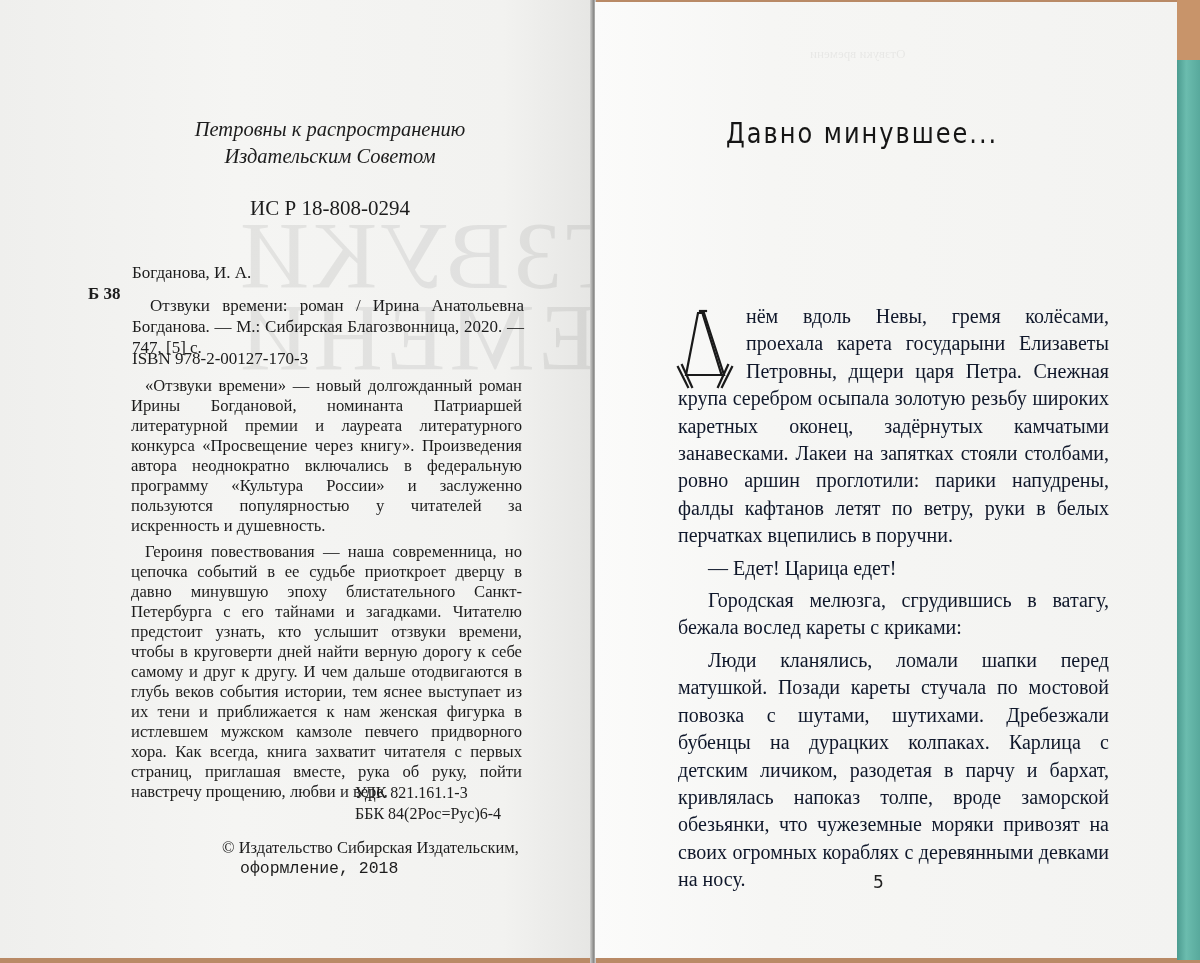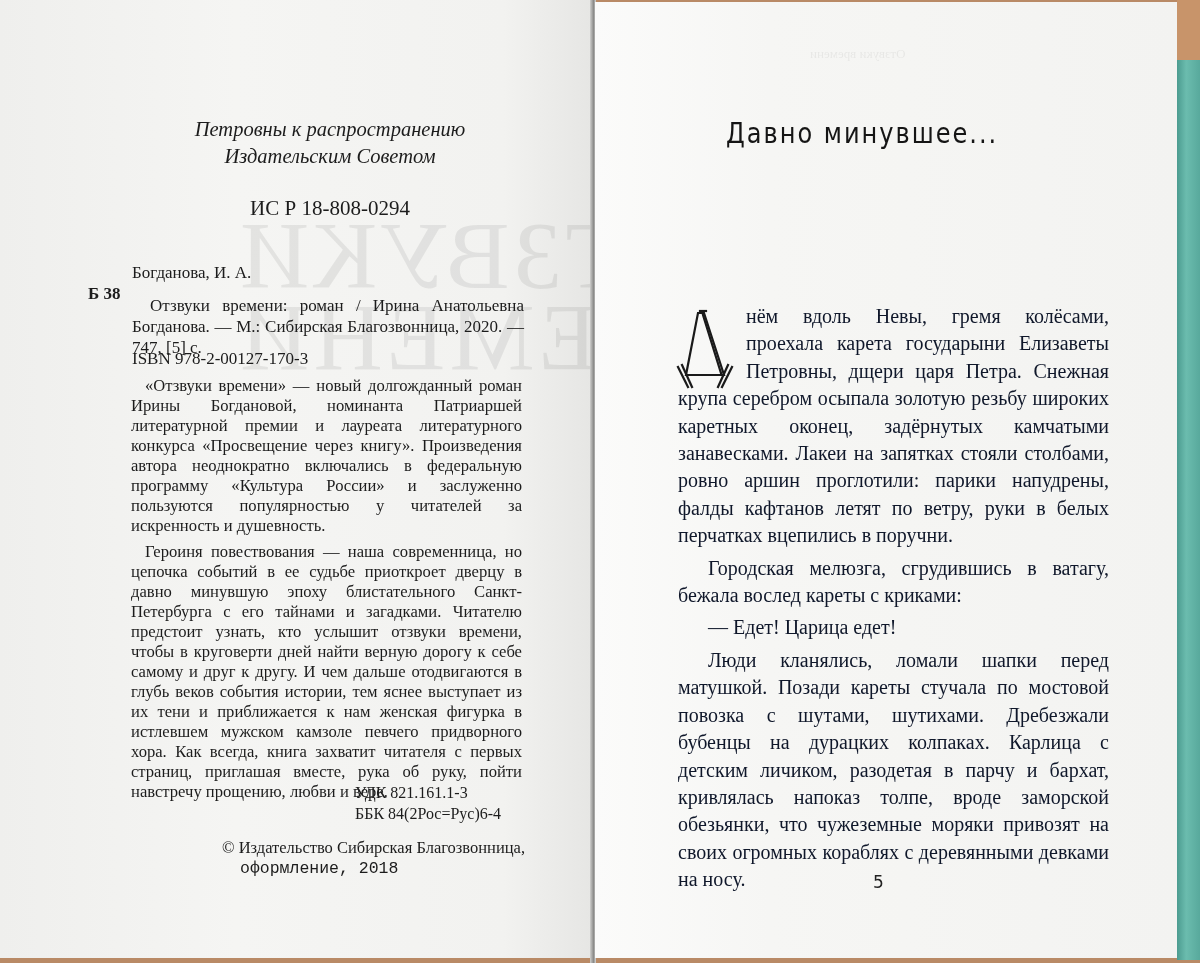--- a/index.html
+++ b/index.html
@@ -116,21 +116,21 @@
       <p>«Отзвуки времени» — новый долгожданный роман Ирины Богдановой, номинанта Патриаршей литературной премии и лауреата литературного конкурса «Просвещение через книгу». Произведения автора неоднократно включались в федеральную программу «Культура России» и заслуженно пользуются популярностью у читателей за искренность и душевность.</p>
       <p>Героиня повествования — наша современница, но цепочка событий в ее судьбе приоткроет дверцу в давно минувшую эпоху блистательного Санкт-Петербурга с его тайнами и загадками. Читателю предстоит узнать, кто услышит отзвуки времени, чтобы в круговерти дней найти верную дорогу к себе самому и друг к другу. И чем дальше отодвигаются в глубь веков события истории, тем яснее выступает из их тени и приближается к нам женская фигурка в истлевшем мужском камзоле певчего придворного хора. Как всегда, книга захватит читателя с первых страниц, приглашая вместе, рука об руку, пойти навстречу прощению, любви и вере.</p>
     </div>
 
     <div class="classif">
       <div>УДК 821.161.1-3</div>
       <div>ББК 84(2Рос=Рус)6-4</div>
     </div>
 
     <div class="copyright">
-      <div>© Издательство Сибирская Благозвонница,</div>
+      <div>© Издательство Сибирская Издательским,</div>
       <span class="cont">оформление, 2018</span>
     </div>
   </div>
 
   <div class="spine-shadow"></div>
 
   <div class="page-right">
     <div class="ghost" style="left:215px; top:44px; font-size:13px; transform:scaleX(-1);">Отзвуки времени</div>
   </div>
 
@@ -144,22 +144,22 @@
           <path d="M26 6 L32 6"></path>
           <path d="M29 10 L47 68"></path>
           <path d="M4 62 L14 82"></path>
           <path d="M8 60 L18 82"></path>
           <path d="M58 62 L48 82"></path>
           <path d="M54 60 L44 82"></path>
         </g>
       </svg>
     </div>
     <p class="first">нём вдоль Невы, гремя колёсами, проехала карета государыни Елизаветы Петровны, дщери царя Петра. Снежная крупа серебром осыпала золотую резьбу широких каретных оконец, задёрнутых камчатыми занавесками. Лакеи на запятках стояли столбами, ровно аршин проглотили: парики напудрены, фалды кафтанов летят по ветру, руки в белых перчатках вцепились в поручни.</p>
+    <p>— Едет! Царица едет!</p>
     <p>Городская мелюзга, сгрудившись в ватагу, бежала вослед кареты с криками:</p>
-    <p>— Едет! Царица едет!</p>
     <p>Люди кланялись, ломали шапки перед матушкой. Позади кареты стучала по мостовой повозка с шутами, шутихами. Дребезжали бубенцы на дурацких колпаках. Карлица с детским личиком, разодетая в парчу и бархат, кривлялась напоказ толпе, вроде заморской обезьянки, что чужеземные моряки привозят на своих огромных кораблях с деревянными девками на носу.</p>
   </div>
 
   <div class="page-number">5</div>
 
   <div class="cover-top"></div>
   <div class="cover-edge"></div>
 </div>
 
 </body></html>

